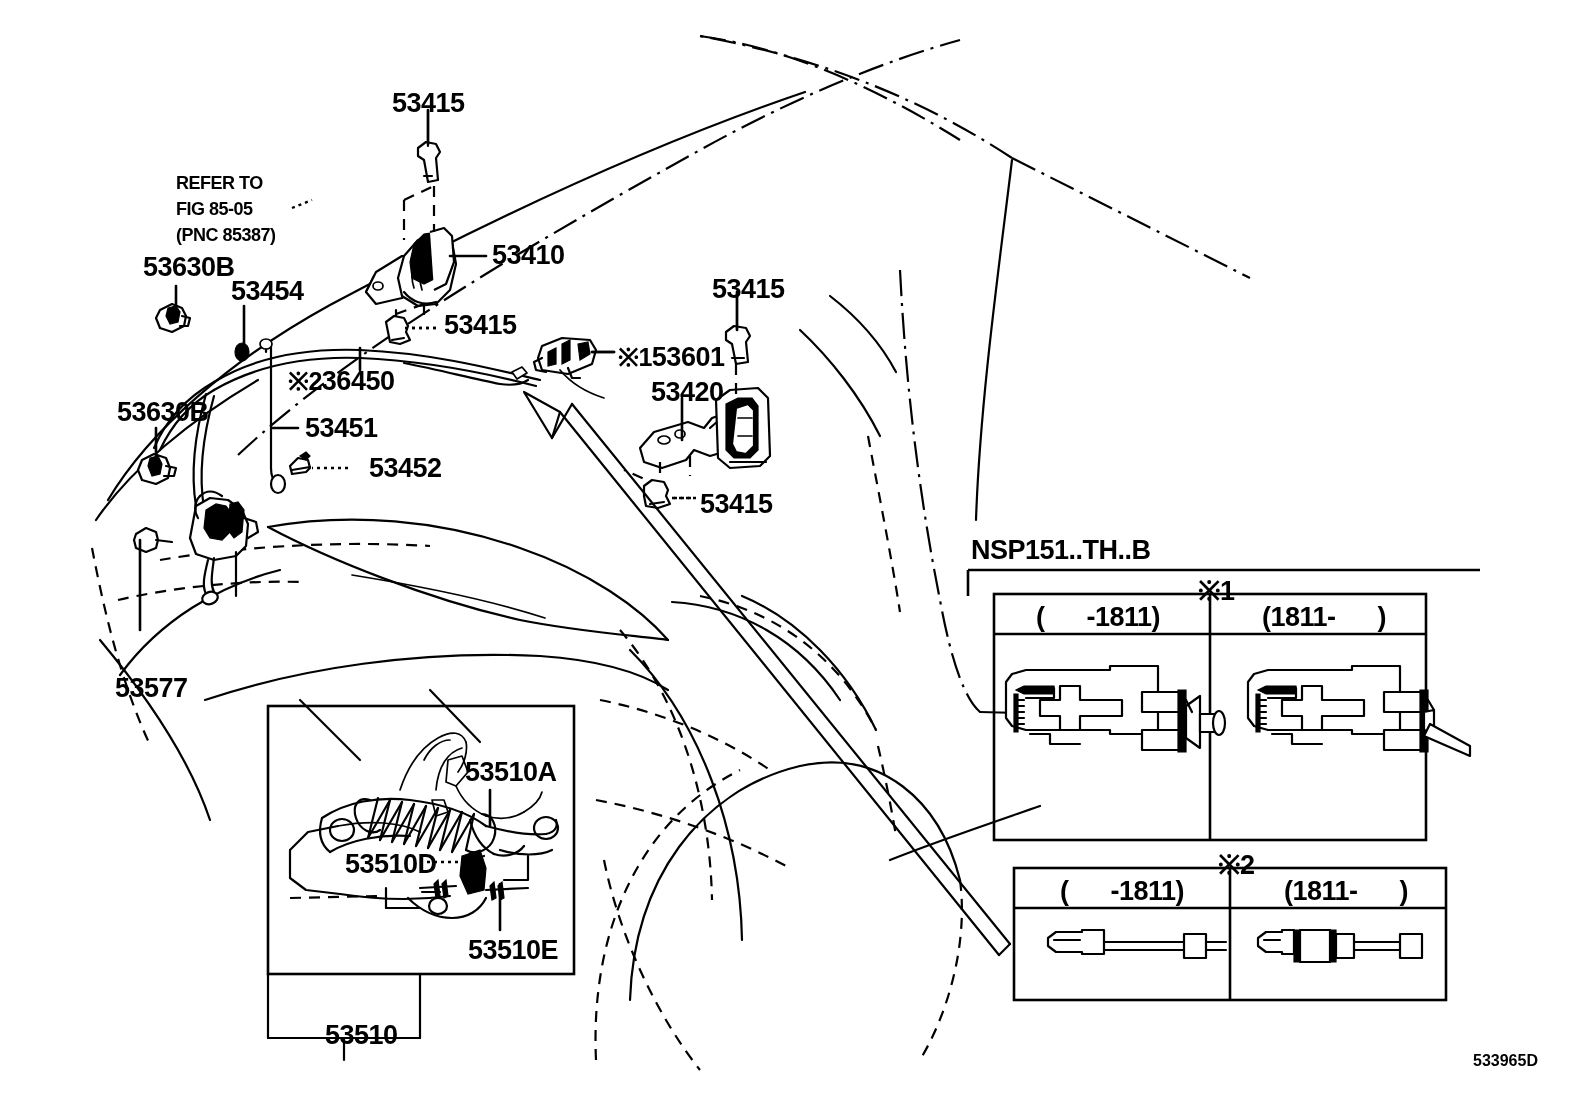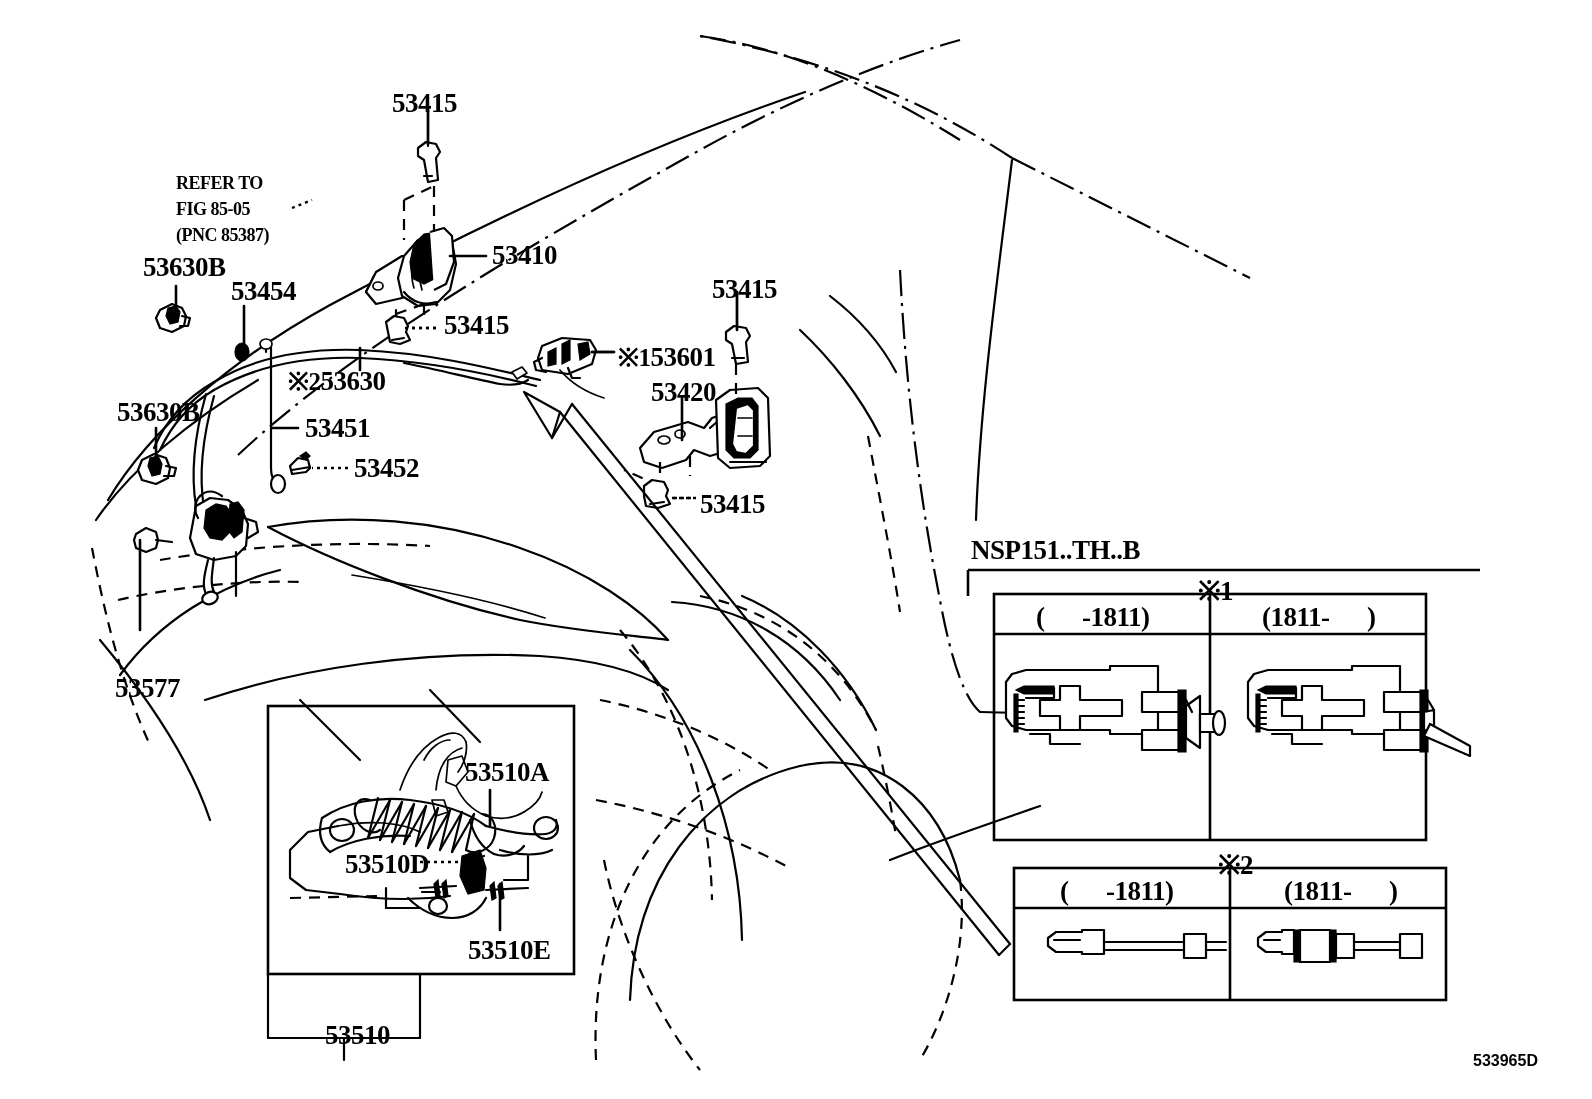--- a/index.html
+++ b/index.html
@@ -1,20 +1,20 @@
 <!DOCTYPE html>
 <html><head>
 <meta charset="utf-8">
 <style>
   html,body{margin:0;padding:0;background:#fff;}
   body{width:1592px;height:1099px;position:relative;overflow:hidden;
        font-family:"DejaVu Sans Mono","Liberation Mono",monospace;}
   #stage{position:absolute;left:0;top:0;width:1592px;height:1099px;}
   svg{position:absolute;left:0;top:0;width:1592px;height:1099px;}
-  .lbl{position:absolute;font-family:Liberation Serif, serif;
+  .lbl{position:absolute;font-family:Liberation Sans, sans-serif;
        font-weight:bold;color:#000;white-space:pre;letter-spacing:-0.5px;}
   .p{font-size:27px;}
   .pr{font-size:27px;}
   .ref{font-size:18px;line-height:26px;}
   .code{font-family:"Liberation Sans","DejaVu Sans",sans-serif;font-size:16px;
         font-weight:bold;letter-spacing:0px;}
   .star{font-size:25px;}
 </style>
 </head>
 <body>
@@ -412,24 +412,24 @@
 <div class="lbl ref" style="left:176px;top:170px;"><span>REFER TO</span><br><span>FIG 85-05</span><br><span>(PNC 85387)</span></div>
 
 <div class="lbl p" style="left:392px;top:88px;">53415</div>
 <div class="lbl p" style="left:492px;top:240px;">53410</div>
 <div class="lbl p" style="left:444px;top:310px;">53415</div>
 
 <div class="lbl p" style="left:143px;top:252px;">53630B</div>
 <div class="lbl p" style="left:231px;top:276px;">53454</div>
 <div class="lbl p" style="left:117px;top:397px;">53630B</div>
 
-<div class="lbl p" style="left:288px;top:363px;"><span class="star">※2</span><span>53630</span></div>
+<div class="lbl p" style="left:288px;top:363px;"><span class="star">※2</span><span>36450</span></div>
 
 <div class="lbl p" style="left:305px;top:413px;">53451</div>
-<div class="lbl p" style="left:354px;top:453px;">53452</div>
+<div class="lbl p" style="left:369px;top:453px;">53452</div>
 <div class="lbl p" style="left:115px;top:625px;margin-top:48px;">53577</div>
 
 <div class="lbl p" style="left:618px;top:339px;"><span class="star">※1</span><span>53601</span></div>
 
 <div class="lbl p" style="left:651px;top:377px;">53420</div>
 <div class="lbl p" style="left:712px;top:274px;">53415</div>
 <div class="lbl p" style="left:700px;top:489px;">53415</div>
 
 <div class="lbl p" style="left:465px;top:757px;">53510A</div>
 <div class="lbl p" style="left:345px;top:849px;">53510D</div>

